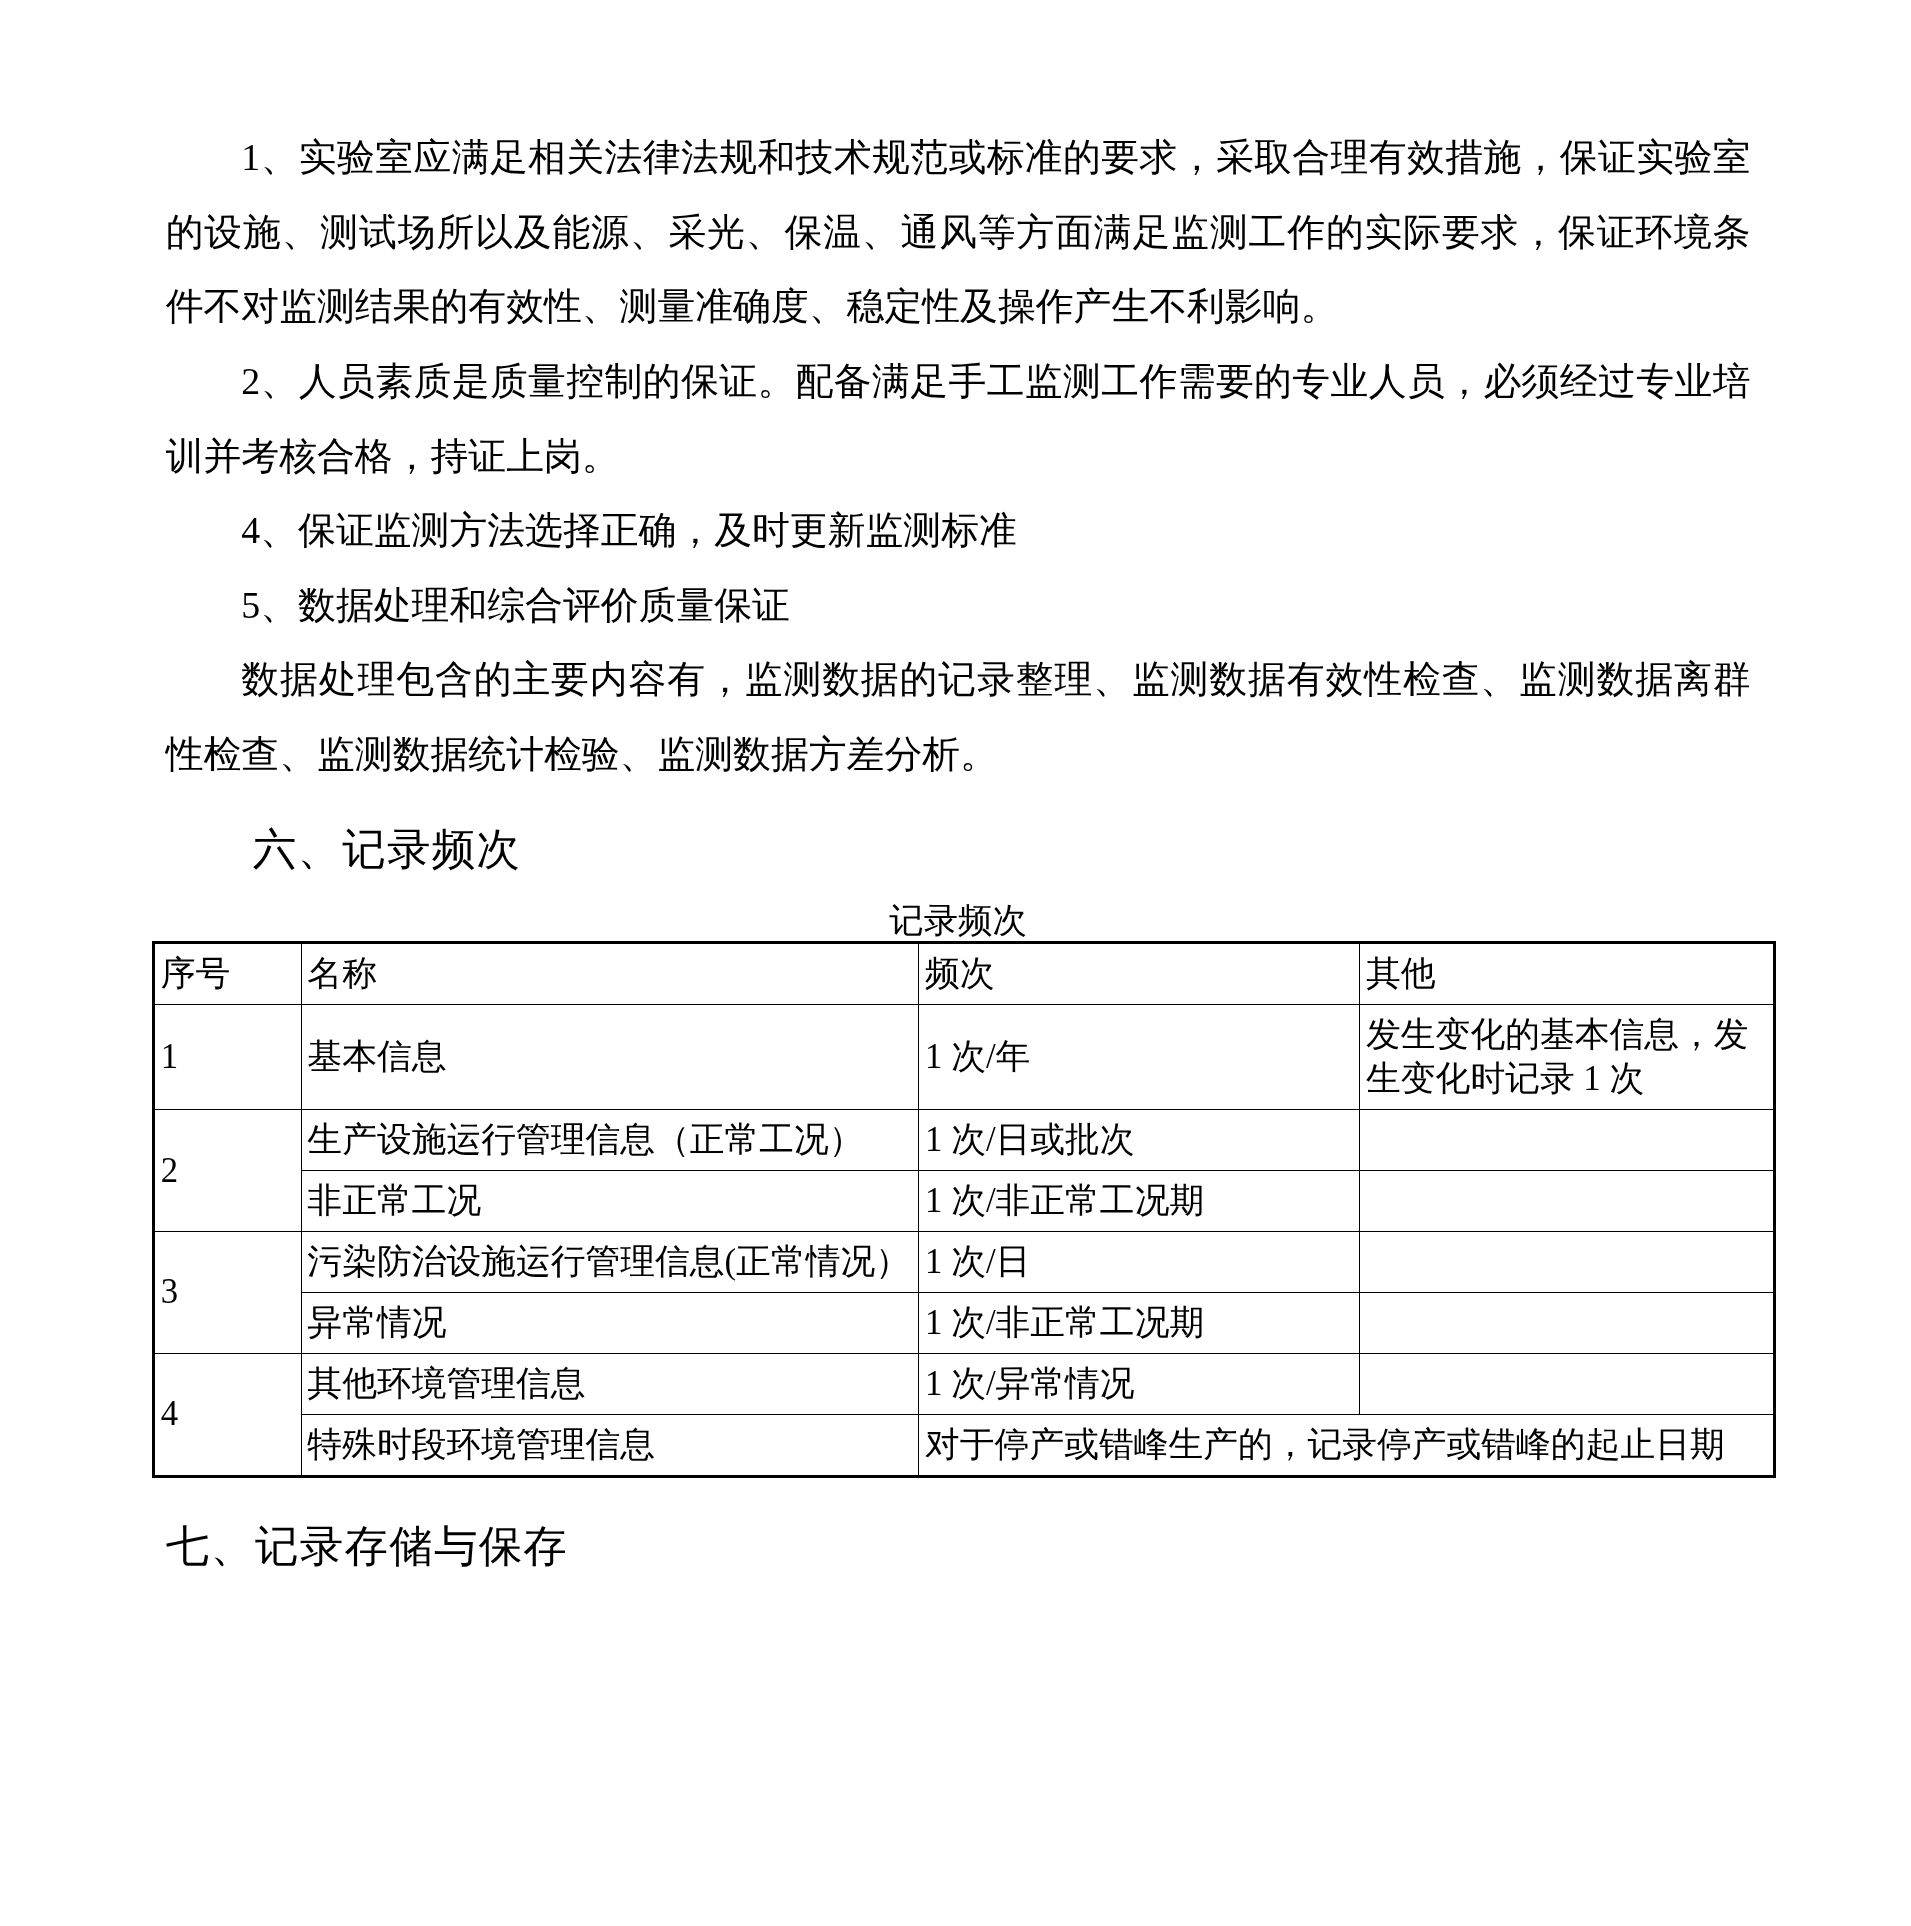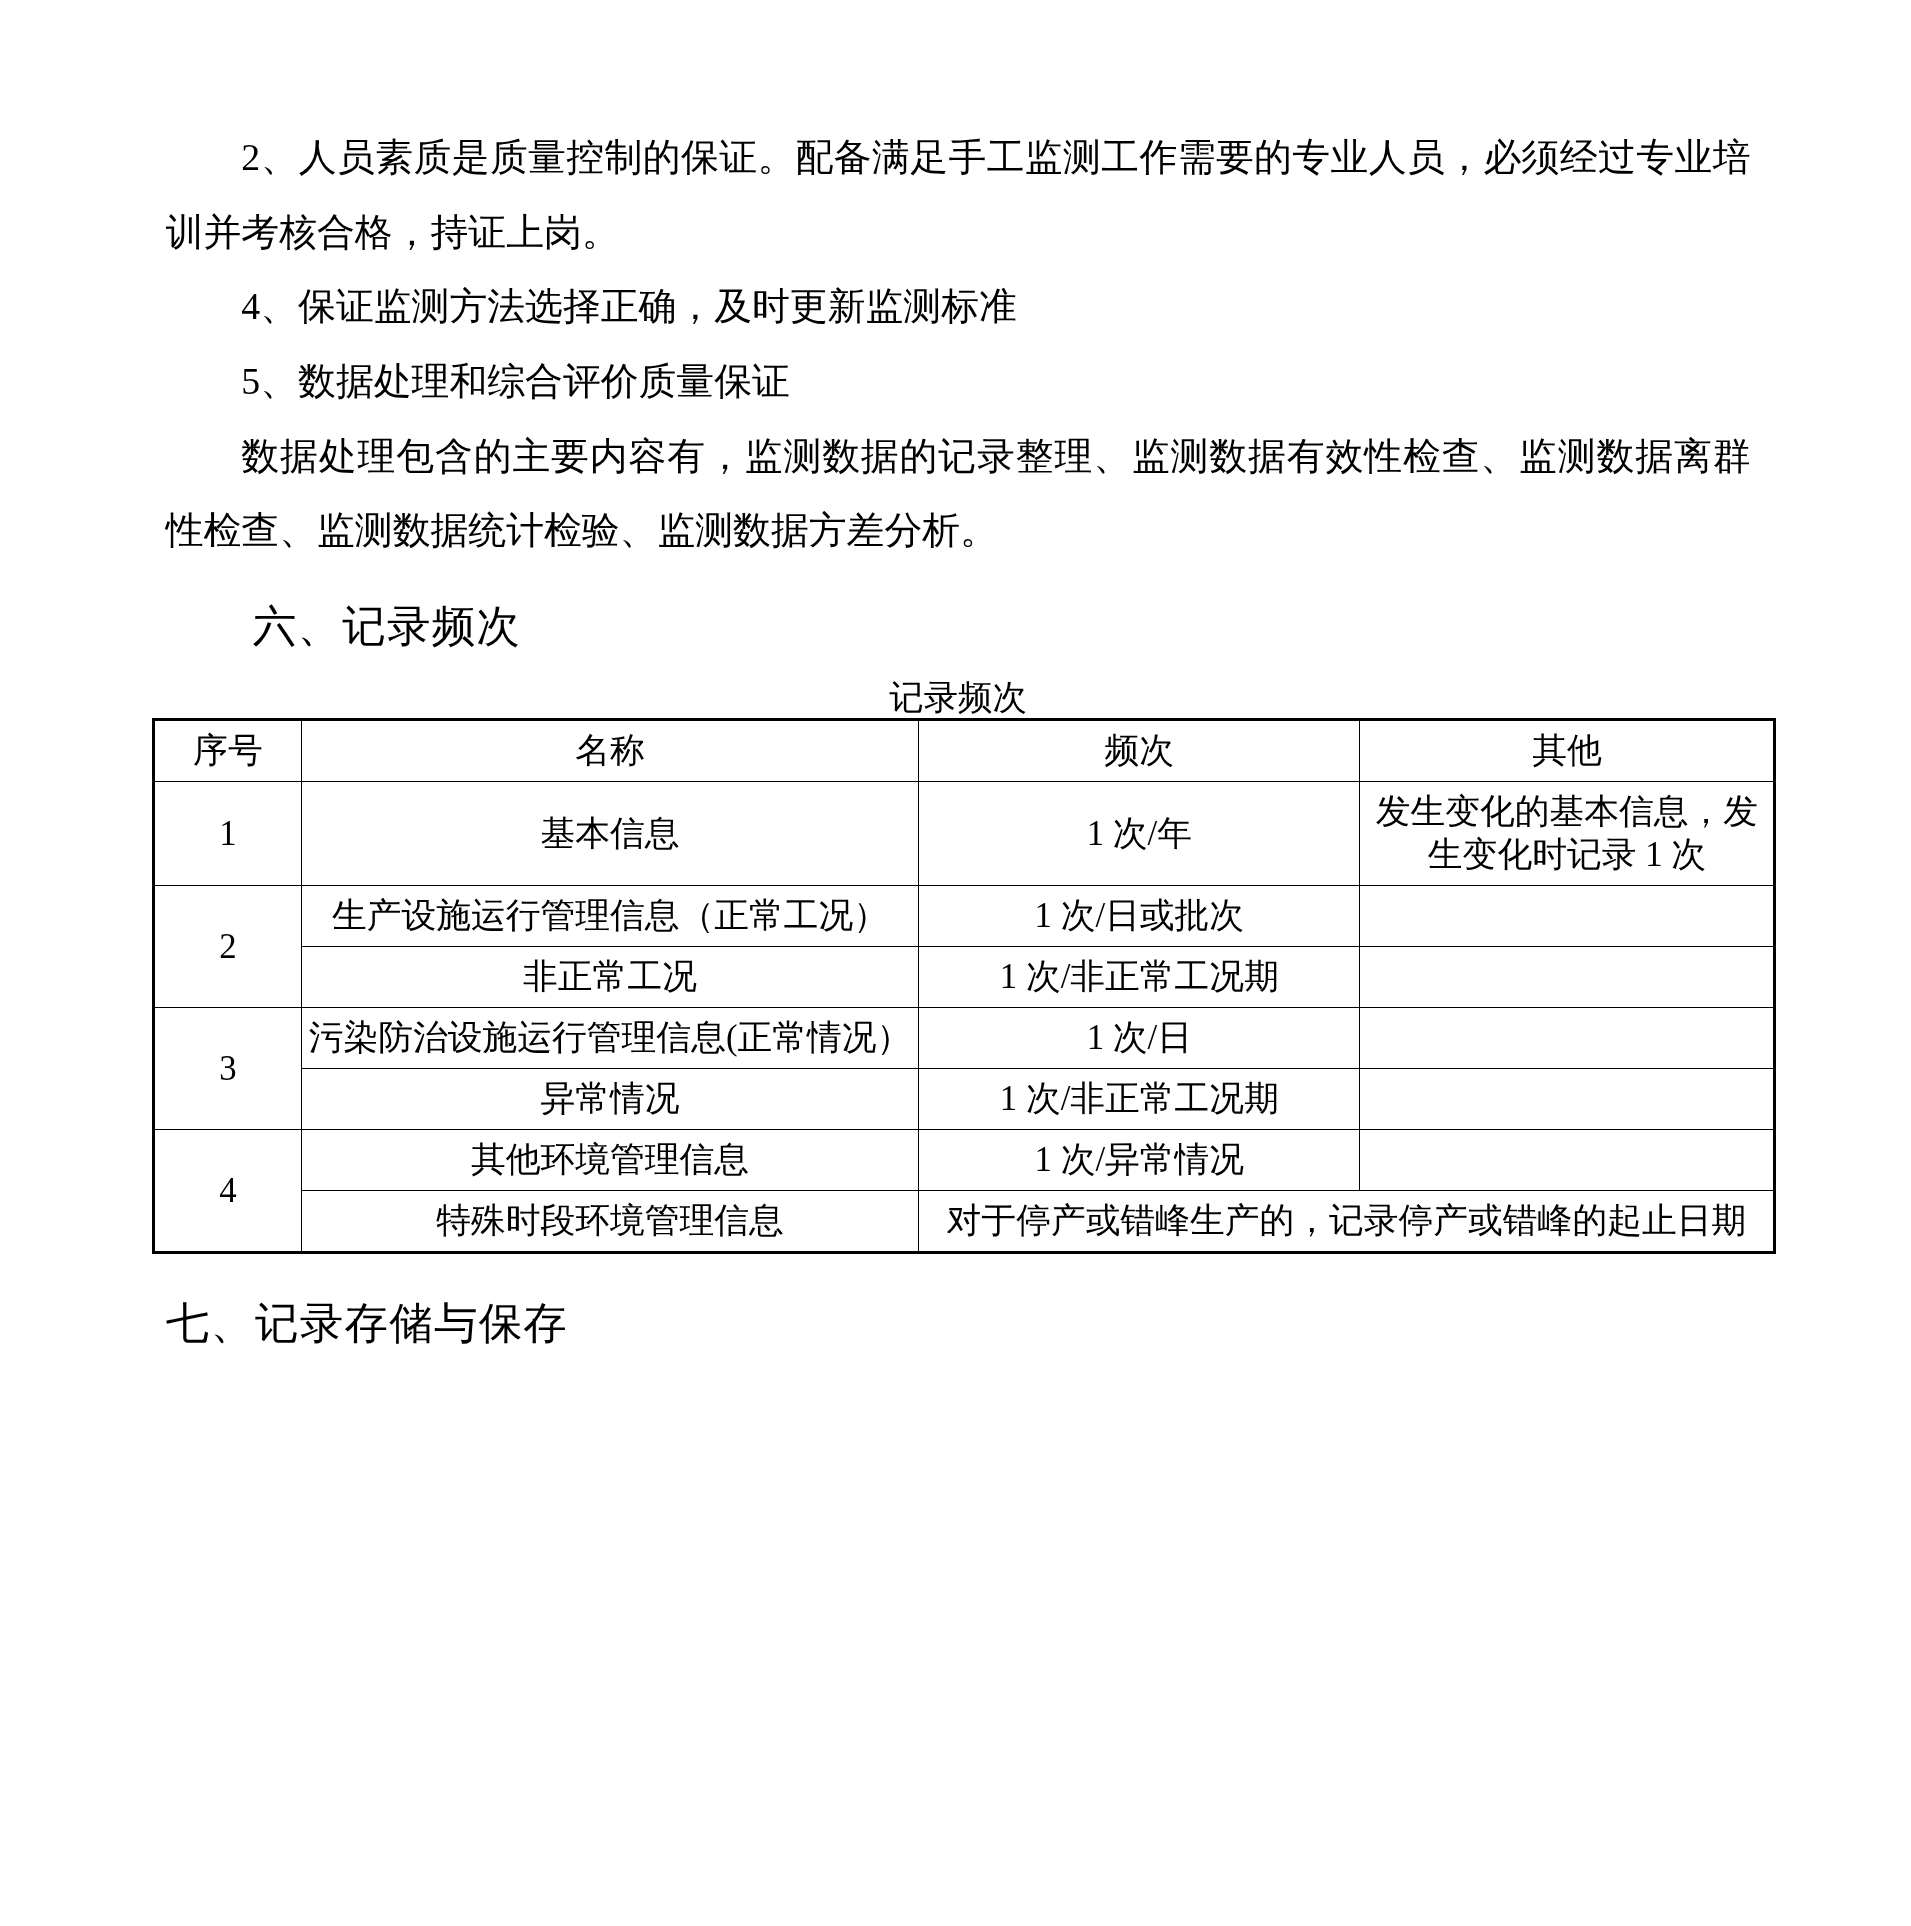--- a/index.html
+++ b/index.html
@@ -49,37 +49,38 @@
   table.freq-table {
     width: 85vw;
     margin-left: -0.71vw;
     border-collapse: collapse;
     table-layout: fixed;
     border: 0.16vw solid #000000;
     font-size: 1.82vw;
   }
   table.freq-table td {
     border: 0.07vw solid #000000;
-    text-align: center;
+    text-align: left;
     vertical-align: middle;
     padding: 8px 0.3vw;
     line-height: 2.3vw;
     overflow: hidden;
   }
   tr.row-header { height: 2.42vw; }
   tr.row-tall   { height: 4.72vw; }
   tr.row-std    { height: 2.35vw; }
   #heading-seven { margin-top: 1.6vw; text-indent: 0; }
 </style>
 </head>
 <body>
 
 <div class="page">
   <div class="content">
 
+    <p class="body-par">1、实验室应满足相关法律法规和技术规范或标准的要求，采取合理有效措施，保证实验室的设施、测试场所以及能源、采光、保温、通风等方面满足监测工作的实际要求，保证环境条件不对监测结果的有效性、测量准确度、稳定性及操作产生不利影响。</p>
     <p class="body-par">2、人员素质是质量控制的保证。配备满足手工监测工作需要的专业人员，必须经过专业培训并考核合格，持证上岗。</p>
     <p class="body-par">4、保证监测方法选择正确，及时更新监测标准</p>
     <p class="body-par">5、数据处理和综合评价质量保证</p>
     <p class="body-par">数据处理包含的主要内容有，监测数据的记录整理、监测数据有效性检查、监测数据离群性检查、监测数据统计检验、监测数据方差分析。</p>
 
     <h2 class="sec-heading indented" id="heading-six">六、记录频次</h2>
 
     <div class="table-title">记录频次</div>
 
     <table class="freq-table">

